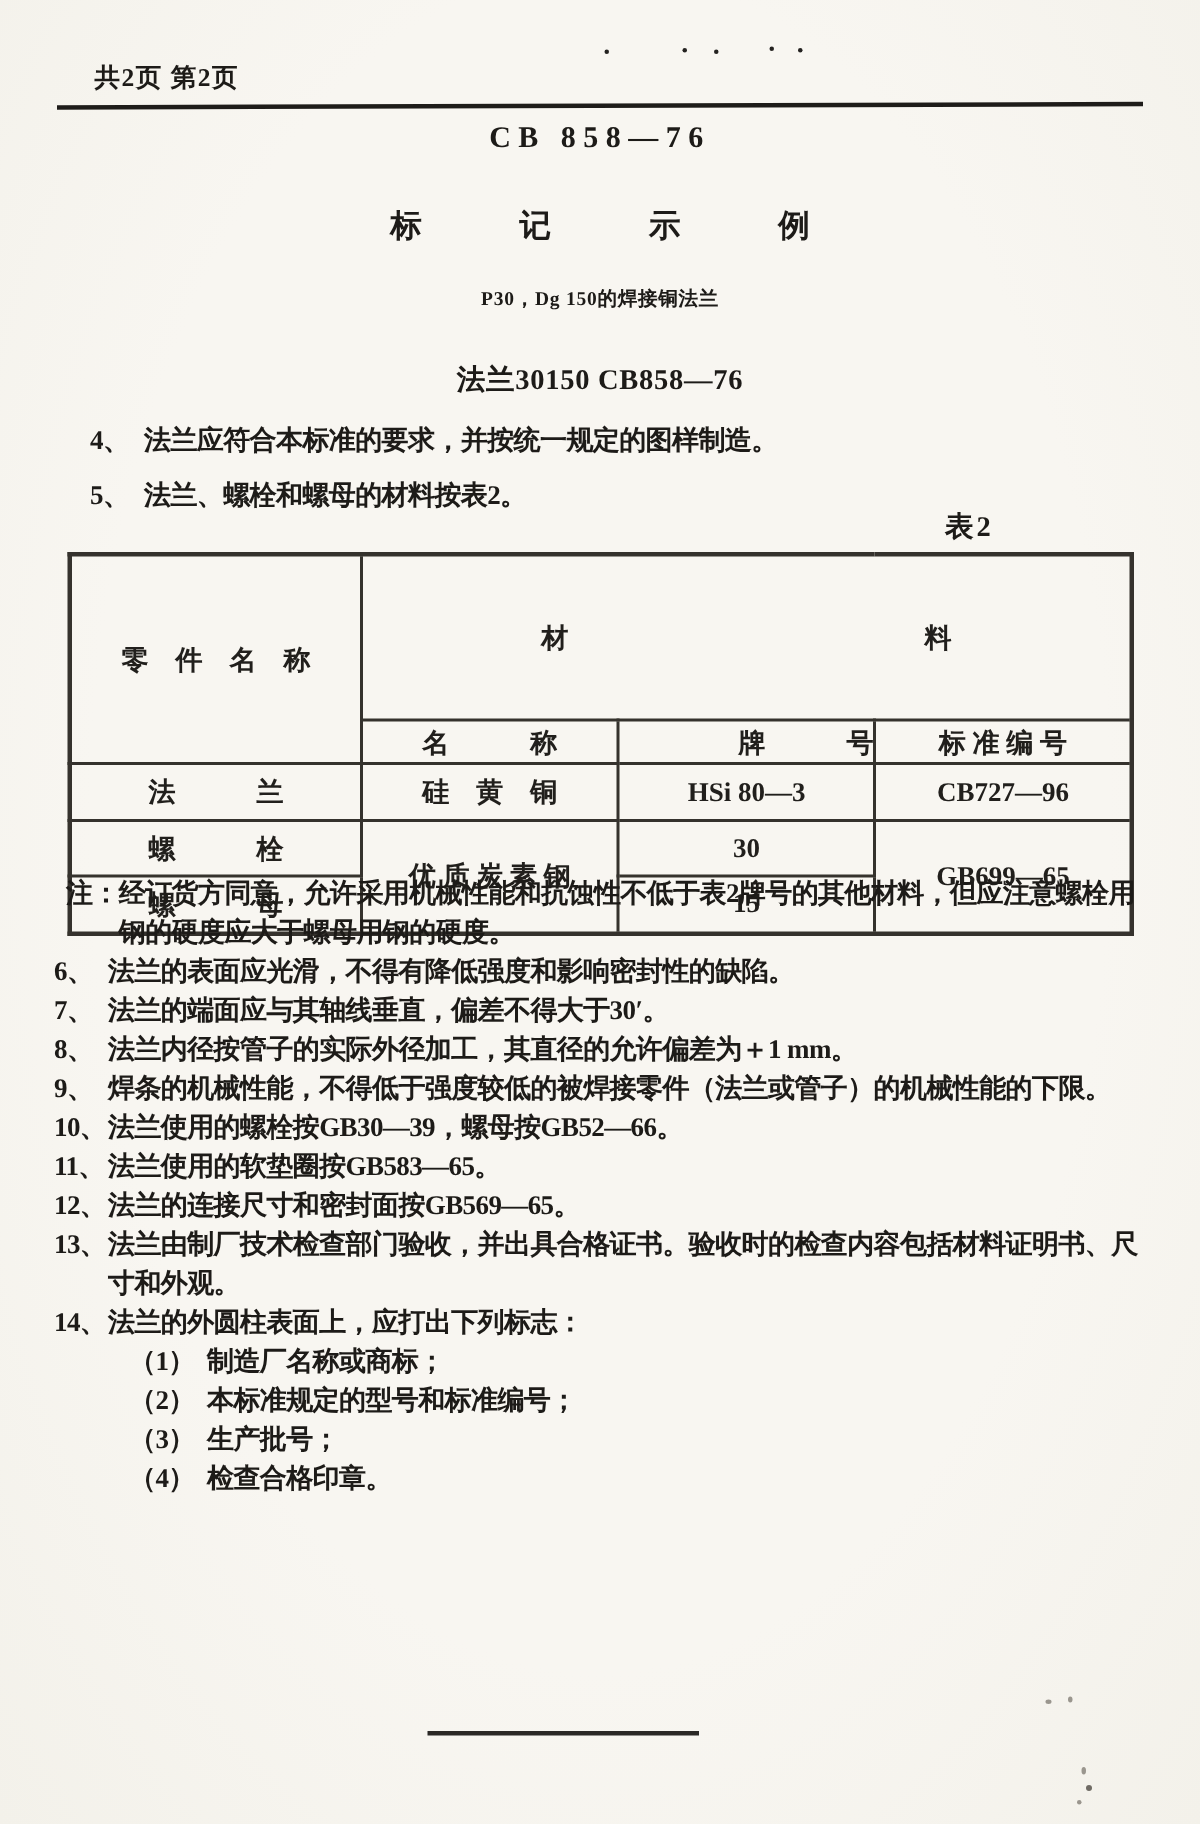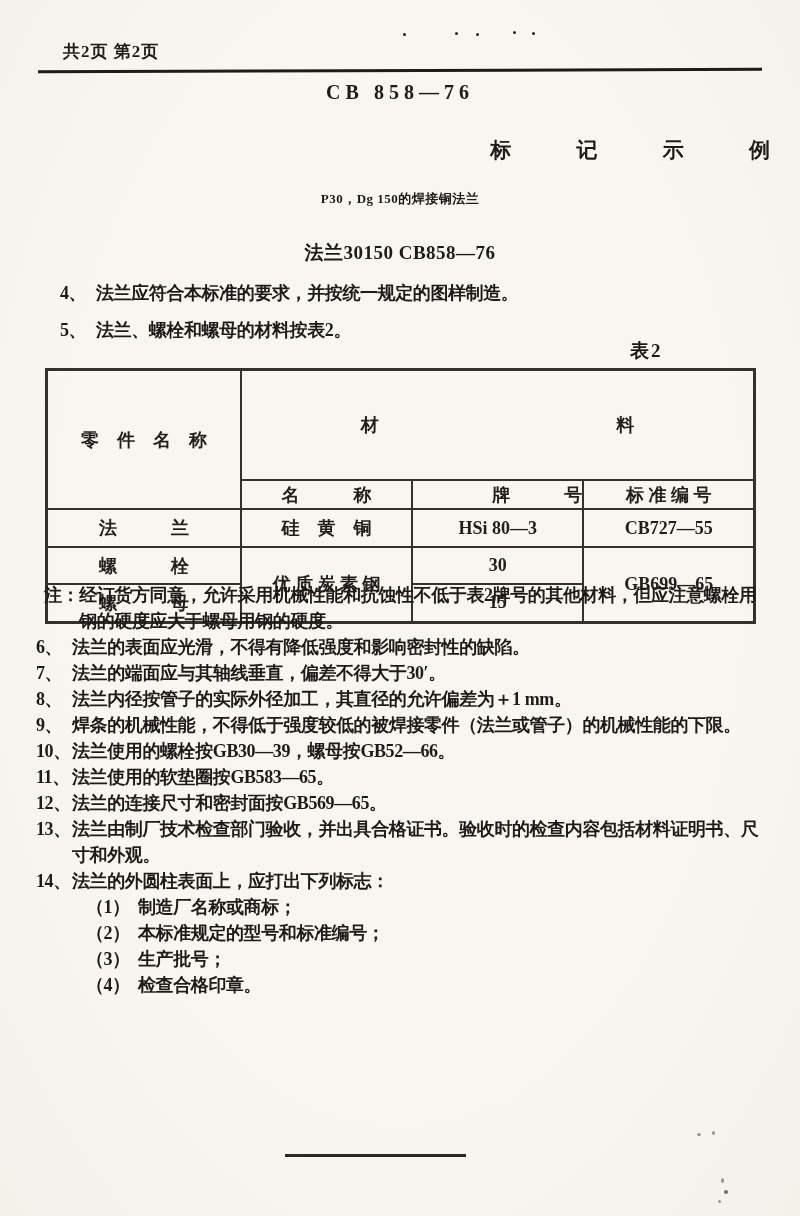--- a/index.html
+++ b/index.html
@@ -12,21 +12,21 @@
   }
   .page{position:absolute;inset:0;background:radial-gradient(ellipse at 50% 45%, #f8f6f1 60%, #f3f1ea 100%);}
   .abs{position:absolute;}
 
   .hdr-left{left:63px;top:40px;font-size:17px;font-weight:bold;letter-spacing:1px;}
   .doc-number{left:0;right:0;top:37px;text-align:center;font-size:20px;font-weight:bold;letter-spacing:5px;padding-left:130px;width:540px;margin-top:44px;}
   .emph-dots{left:0;top:0;width:0;height:0;}
   .emph-dots i{position:absolute;width:3px;height:3px;background:#242220;border-radius:50%;}
   .hdr-rule{left:38px;top:69px;width:724px;height:3px;background:#1e1c19;transform:rotate(-0.18deg);}
 
-  .mark-title{left:0;right:0;top:136px;text-align:right;font-size:21px;font-weight:bold;letter-spacing:30px;padding-left:30px;}
+  .mark-title{left:0;right:0;top:136px;text-align:center;font-size:21px;font-weight:bold;letter-spacing:30px;padding-left:30px;}
   .ex-line1{left:0;right:0;top:190px;text-align:center;font-size:13px;font-weight:bold;letter-spacing:0.5px;}
   .ex-line2{left:0;right:0;top:240px;text-align:center;font-size:19px;font-weight:bold;letter-spacing:0.5px;}
 
   .clause{display:flex;align-items:flex-start;line-height:26px;font-size:18px;font-weight:600;letter-spacing:-0.4px;}
   .clause .num{flex:0 0 36px;text-align:left;}
   .clause .txt{flex:1;}
   .top-clause-4{left:60px;top:280px;width:700px;}
   .top-clause-5{left:60px;top:317px;width:700px;}
 
   .tbl-caption{left:630px;top:338px;font-size:19px;font-weight:bold;letter-spacing:2px;}
@@ -93,21 +93,21 @@
     </tr>
     <tr style="height:29px;">
       <td style="width:181px;">名　　　称</td>
       <td style="width:160px;text-align:right;">牌　　　号</td>
       <td style="width:178px;">标 准 编 号</td>
     </tr>
     <tr style="height:38px;padding-left:24px;">
       <td>法　　　兰</td>
       <td>硅　黄　铜</td>
       <td>HSi 80—3</td>
-      <td>CB727—55</td>
+      <td>CB727—96</td>
     </tr>
     <tr style="height:37px;margin-top:37px;">
       <td>螺　　　栓</td>
       <td rowspan="2">优 质 炭 素 钢</td>
       <td>30</td>
       <td rowspan="2">GB699—65</td>
     </tr>
     <tr style="height:38px;">
       <td>螺　　　母</td>
       <td>15</td>

